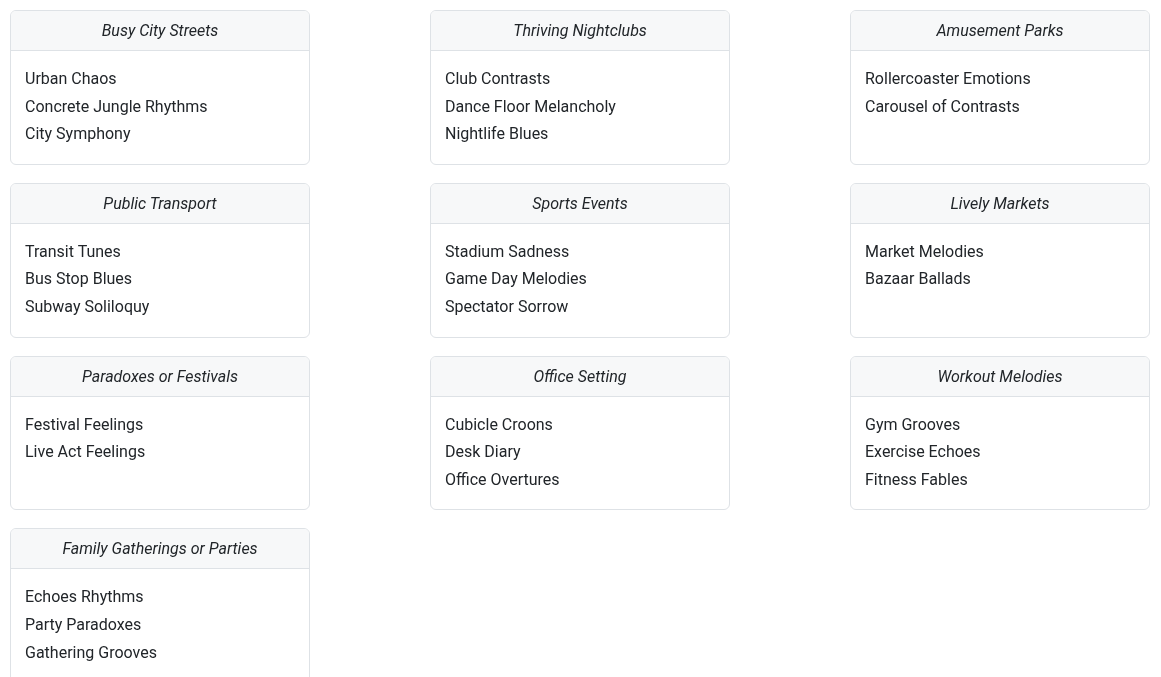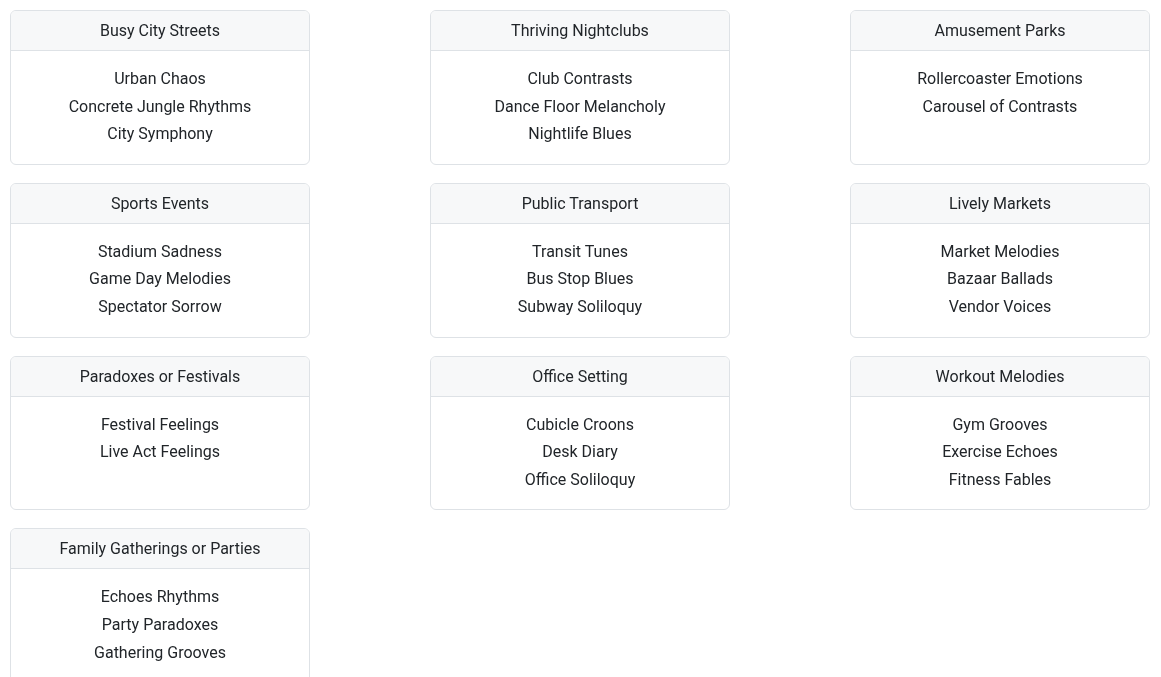--- a/index.html
+++ b/index.html
@@ -27,24 +27,24 @@
       background: #fff;
       overflow: hidden;
     }
     .card-header {
       background: #f7f8f9;
       border-bottom: 1px solid #dee2e6;
       padding: 10px 14px;
       text-align: center;
       font-size: 16px;
       color: #212529;
+      font-style: italic;
     }
     .card-body {
       padding: 14px 14px 16px 14px;
-      text-align: center;
     }
     .card-item {
       font-size: 16px;
       color: #212529;
       line-height: 1.6;
       padding: 1px 0;
     }
   </style>
 </head>
 <body>
@@ -67,56 +67,55 @@
       </div>
     </div>
     <div class="card">
       <div class="card-header">Amusement Parks</div>
       <div class="card-body">
         <div class="card-item">Rollercoaster Emotions</div>
         <div class="card-item">Carousel of Contrasts</div>
       </div>
     </div>
     <div class="card">
+      <div class="card-header">Public Transport</div>
+      <div class="card-body">
+        <div class="card-item">Transit Tunes</div>
+        <div class="card-item">Bus Stop Blues</div>
+        <div class="card-item">Subway Soliloquy</div>
+      </div>
+    </div>
+    <div class="card">
       <div class="card-header">Sports Events</div>
       <div class="card-body">
         <div class="card-item">Stadium Sadness</div>
         <div class="card-item">Game Day Melodies</div>
         <div class="card-item">Spectator Sorrow</div>
       </div>
     </div>
     <div class="card">
-      <div class="card-header">Public Transport</div>
-      <div class="card-body">
-        <div class="card-item">Transit Tunes</div>
-        <div class="card-item">Bus Stop Blues</div>
-        <div class="card-item">Subway Soliloquy</div>
-      </div>
-    </div>
-    <div class="card">
       <div class="card-header">Lively Markets</div>
       <div class="card-body">
         <div class="card-item">Market Melodies</div>
         <div class="card-item">Bazaar Ballads</div>
-        <div class="card-item">Vendor Voices</div>
       </div>
     </div>
     <div class="card">
       <div class="card-header">Paradoxes or Festivals</div>
       <div class="card-body">
         <div class="card-item">Festival Feelings</div>
         <div class="card-item">Live Act Feelings</div>
       </div>
     </div>
     <div class="card">
       <div class="card-header">Office Setting</div>
       <div class="card-body">
         <div class="card-item">Cubicle Croons</div>
         <div class="card-item">Desk Diary</div>
-        <div class="card-item">Office Soliloquy</div>
+        <div class="card-item">Office Overtures</div>
       </div>
     </div>
     <div class="card">
       <div class="card-header">Workout Melodies</div>
       <div class="card-body">
         <div class="card-item">Gym Grooves</div>
         <div class="card-item">Exercise Echoes</div>
         <div class="card-item">Fitness Fables</div>
       </div>
     </div>

